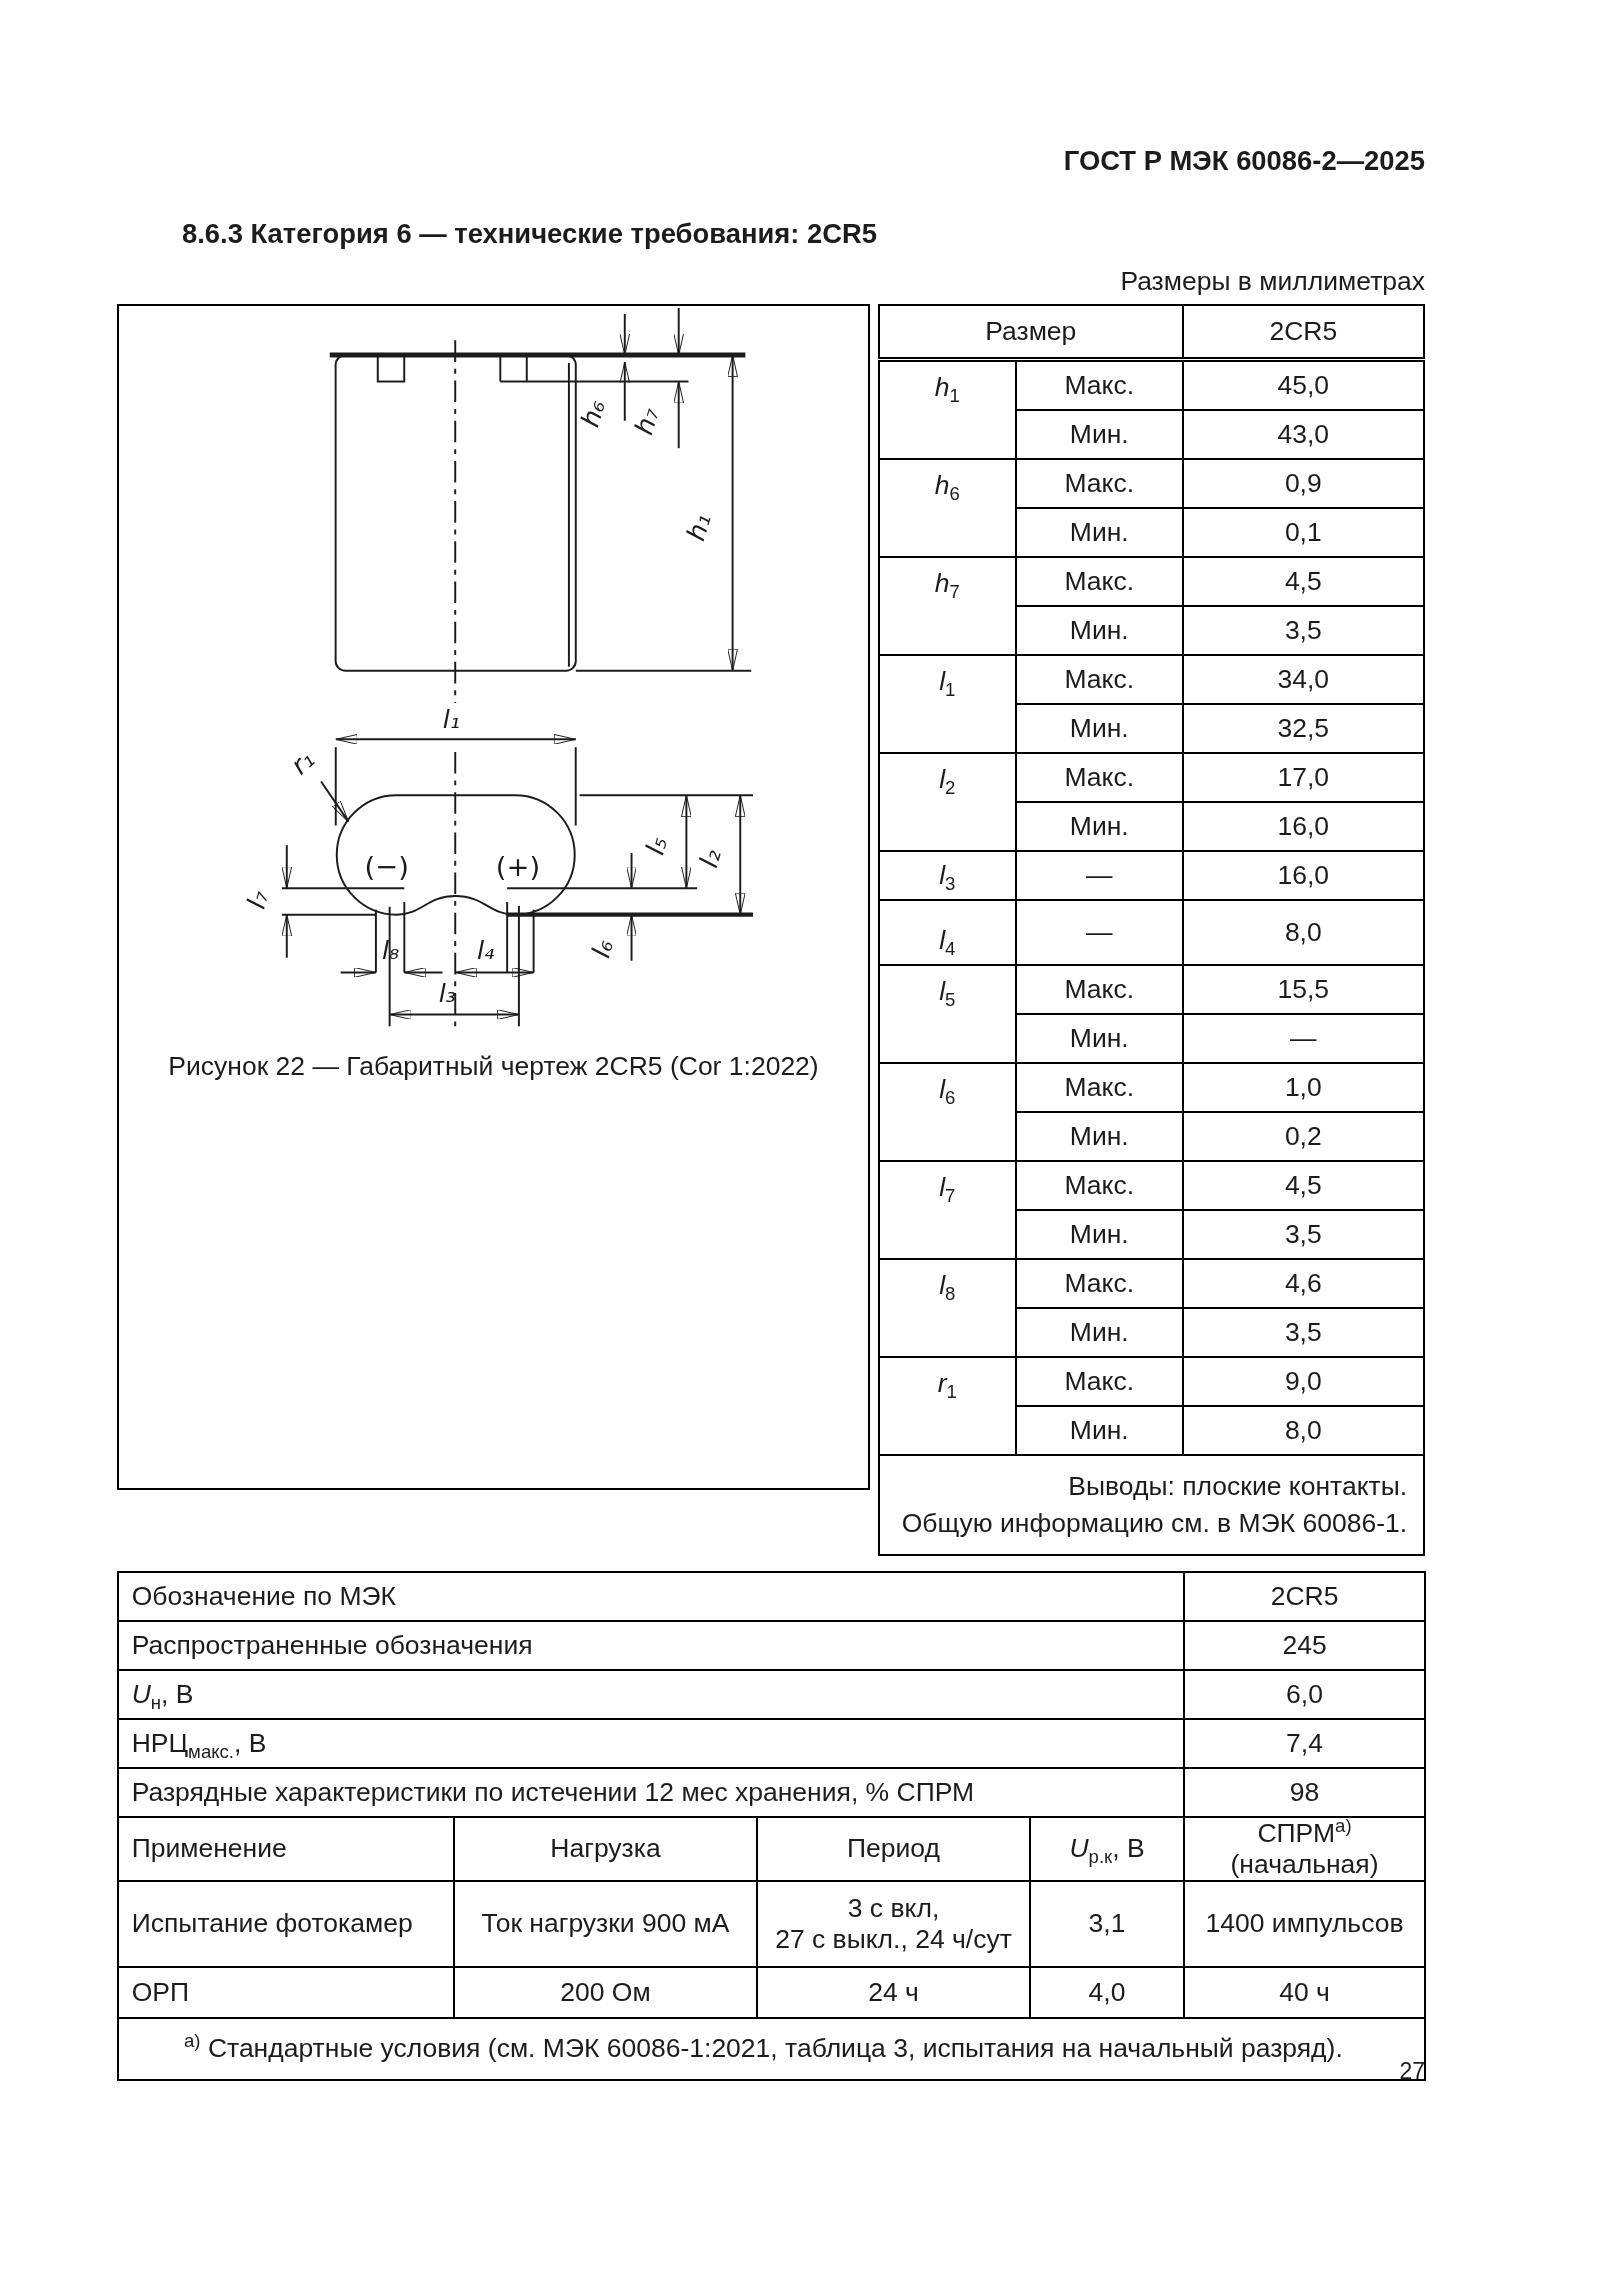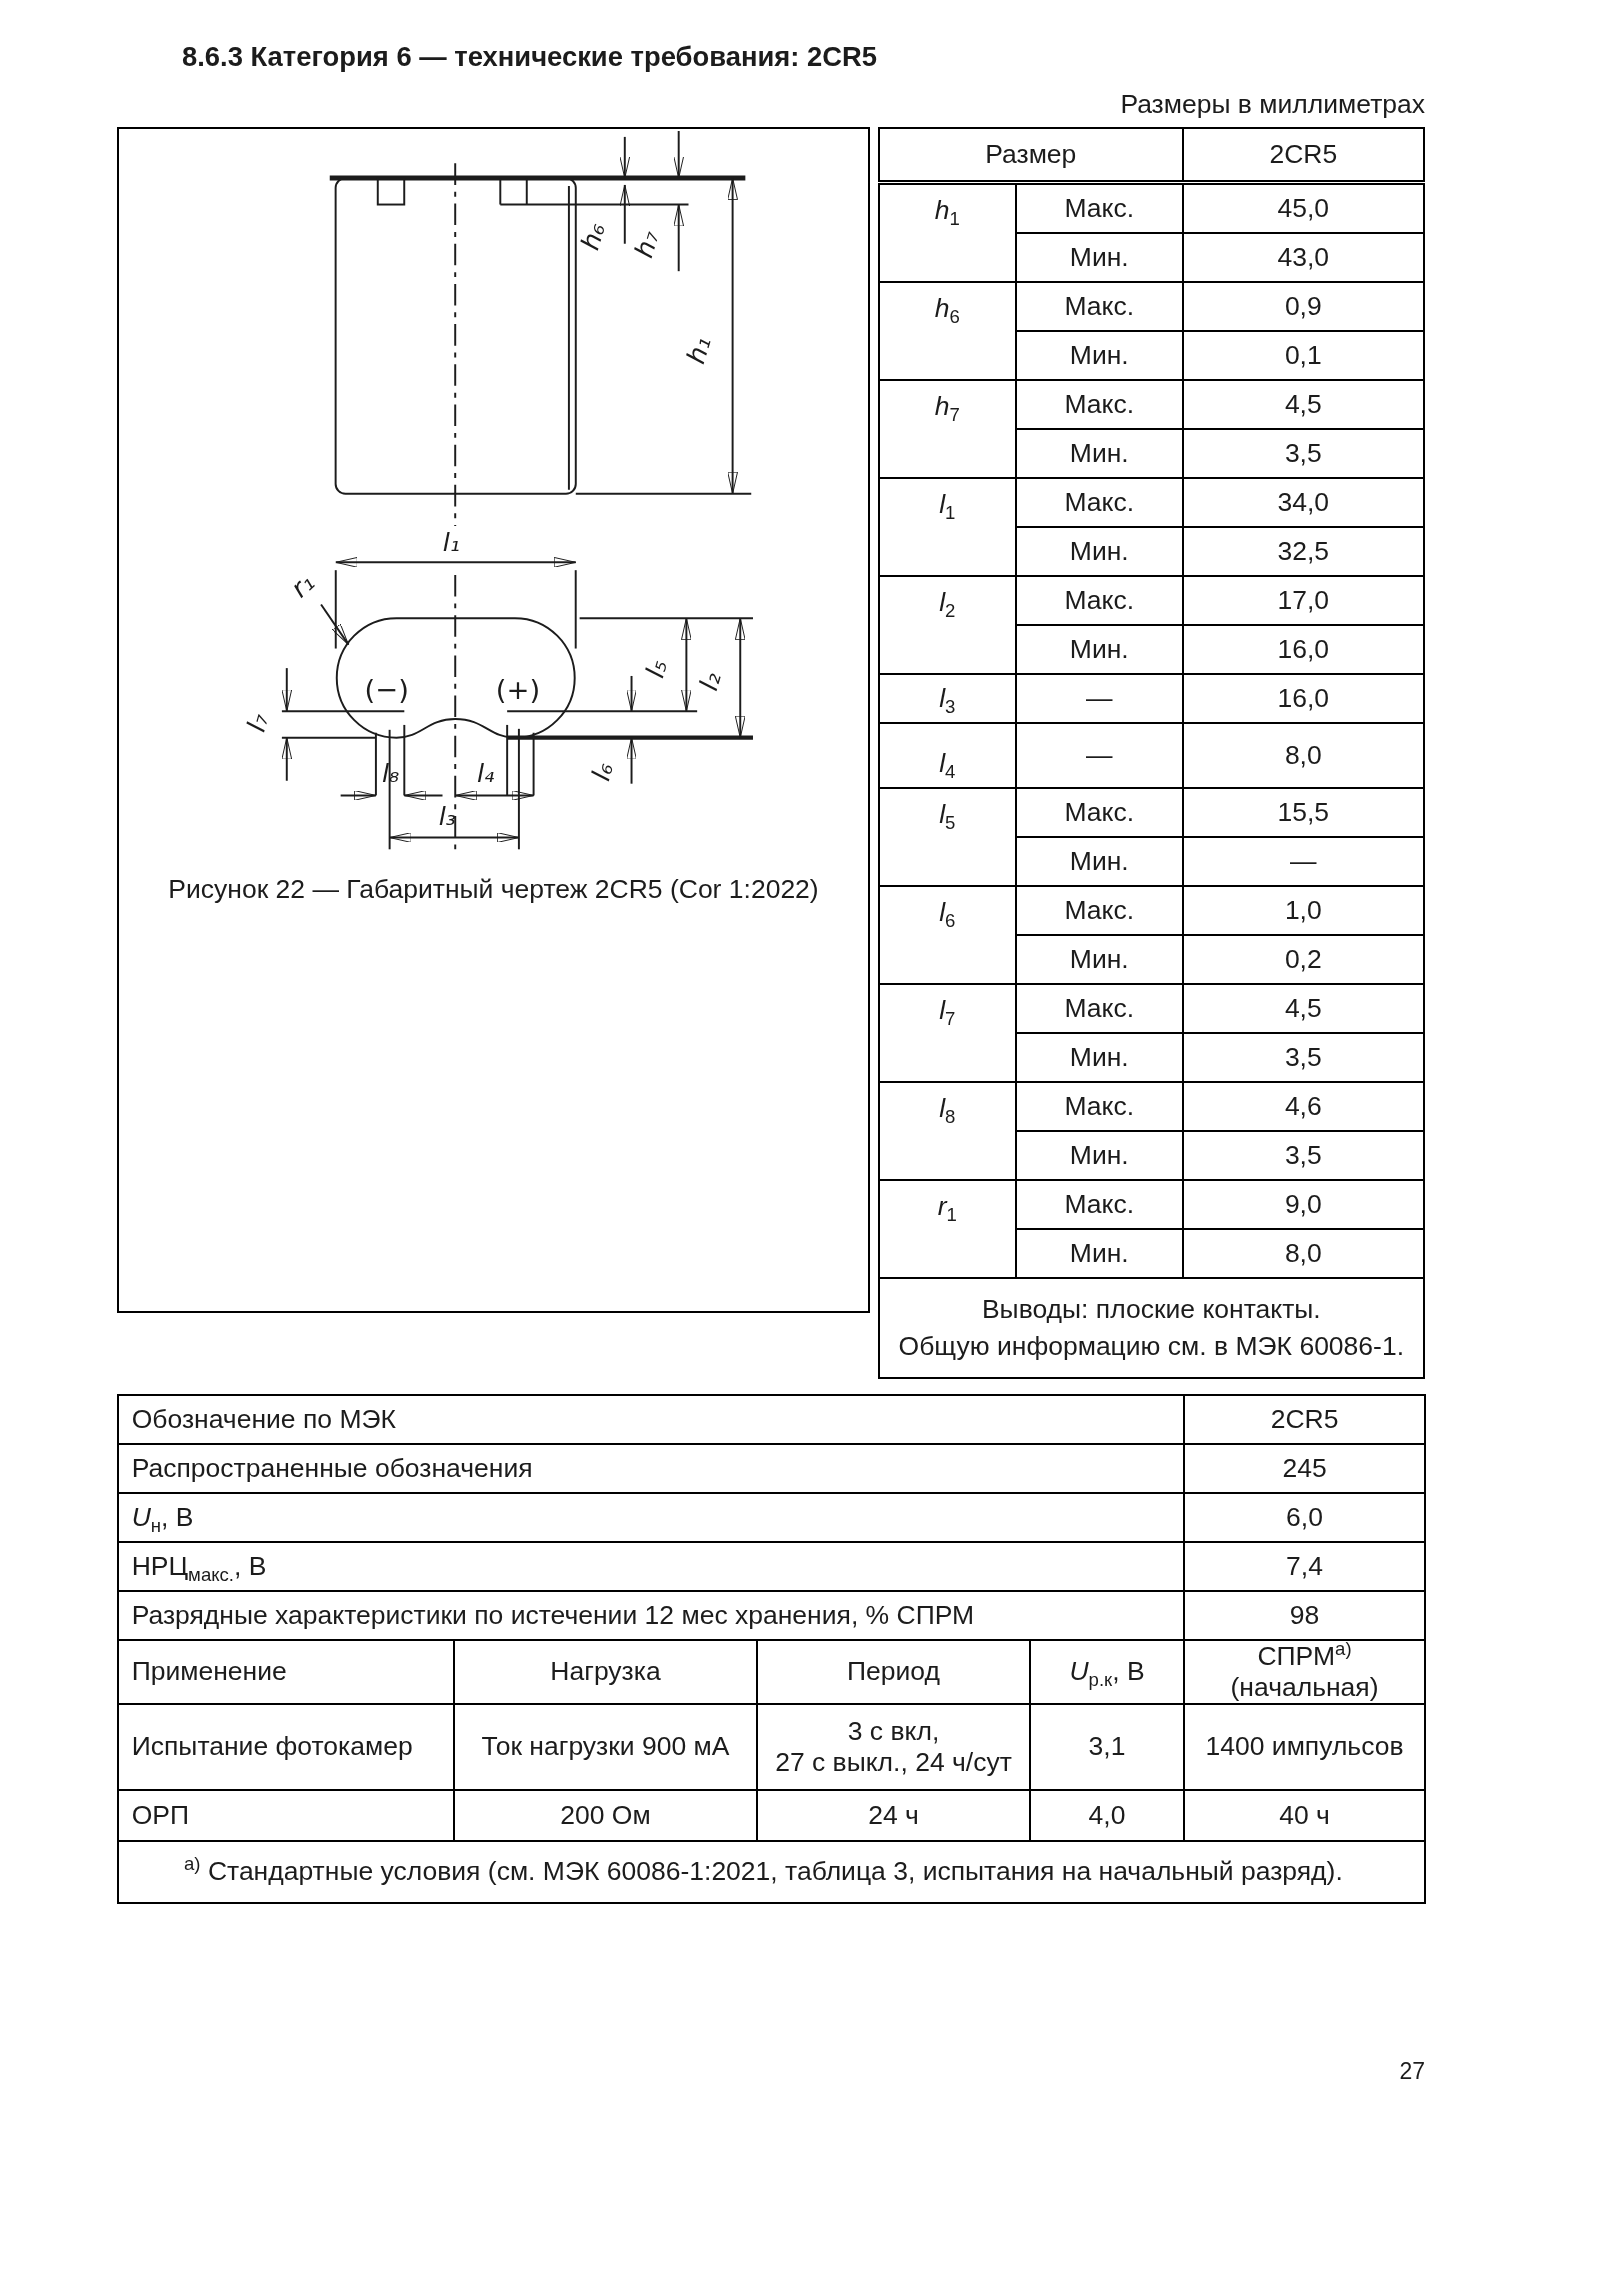--- a/index.html
+++ b/index.html
@@ -22,21 +22,21 @@
   
   table.dim-table{border-collapse:collapse;table-layout:fixed;width:545px;flex:none;border:2.9px solid #000;}
   .dim-table td,.dim-table th{border:2px solid #000;font-size:26.5px;font-weight:normal;
     text-align:center;vertical-align:middle;padding:0;height:47px;overflow:hidden;}
   .dim-table thead th{height:51px;border-bottom:5.9px double #000;}
   .dim-table tr.grp td{border-top:2.9px solid #000;}
   .dim-table td.param{vertical-align:top;padding-top:9.8px;}
   .pit{font-style:italic;}
   .dim-table sub,.spec-table sub{font-size:18.6px;line-height:0;}
   .spec-table sup{font-size:18.6px;line-height:0;}
-  .dim-table td.note-cell{text-align:center;padding:11.8px 15.7px;height:auto;line-height:1.4;border-top:2.9px solid #000;}
+  .dim-table td.note-cell{text-align:right;padding:11.8px 15.7px;height:auto;line-height:1.4;border-top:2.9px solid #000;}
 
   
   table.spec-table{border-collapse:collapse;table-layout:fixed;width:1308px;border:2.9px solid #000;margin-top:14.7px;}
   .spec-table td,.spec-table th{border-left:2px solid #000;border-right:2px solid #000;
     border-top:2.9px solid #000;border-bottom:2.9px solid #000;
     font-size:26.5px;font-weight:normal;text-align:center;vertical-align:middle;padding:0 5.9px;overflow:hidden;}
   .spec-table td.label{text-align:left;padding-left:12.7px;}
   .spec-table .r-plain{height:49px;}
   .spec-table .r-apphead{height:53px;}
   .spec-table .r-cam{height:86px;}
@@ -51,20 +51,21 @@
   .draw line,.draw path,.draw rect,.draw polyline{stroke:#1c1c1c;fill:none;}
   .draw text{fill:#1c1c1c;stroke:none;font-family:"DejaVu Sans",sans-serif;
     font-style:italic;font-size:26px;text-anchor:middle;}
   .draw text.sign{font-style:normal;font-size:28px;}
 </style>
 </head>
 <body>
 
 <div class="content">
 
+  <div class="doc-header">ГОСТ Р МЭК 60086-2—2025</div>
 
   <div class="section-heading">8.6.3 Категория 6 — технические требования: 2CR5</div>
 
   <div class="units-note">Размеры в миллиметрах</div>
 
   <div class="main-row">
 
     <div class="figure-box">
 
       <svg class="draw" width="743" height="402" viewBox="0 0 758 410">

